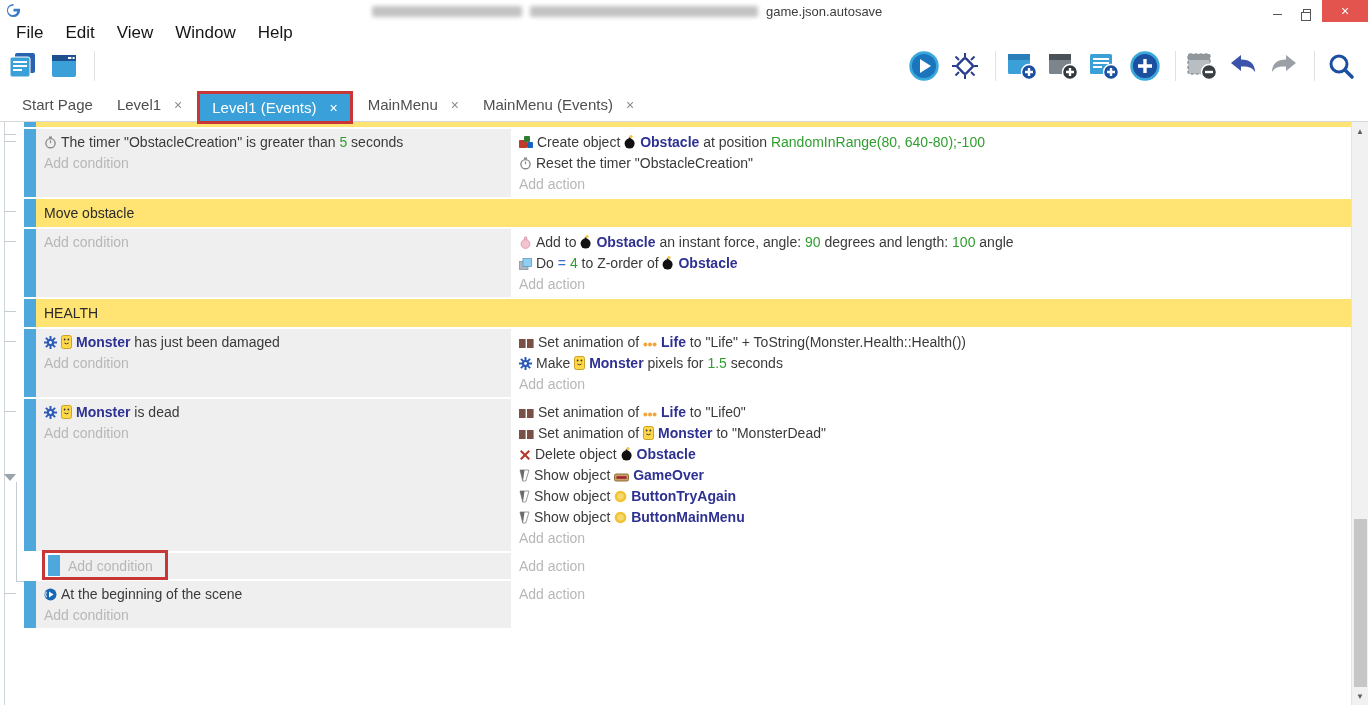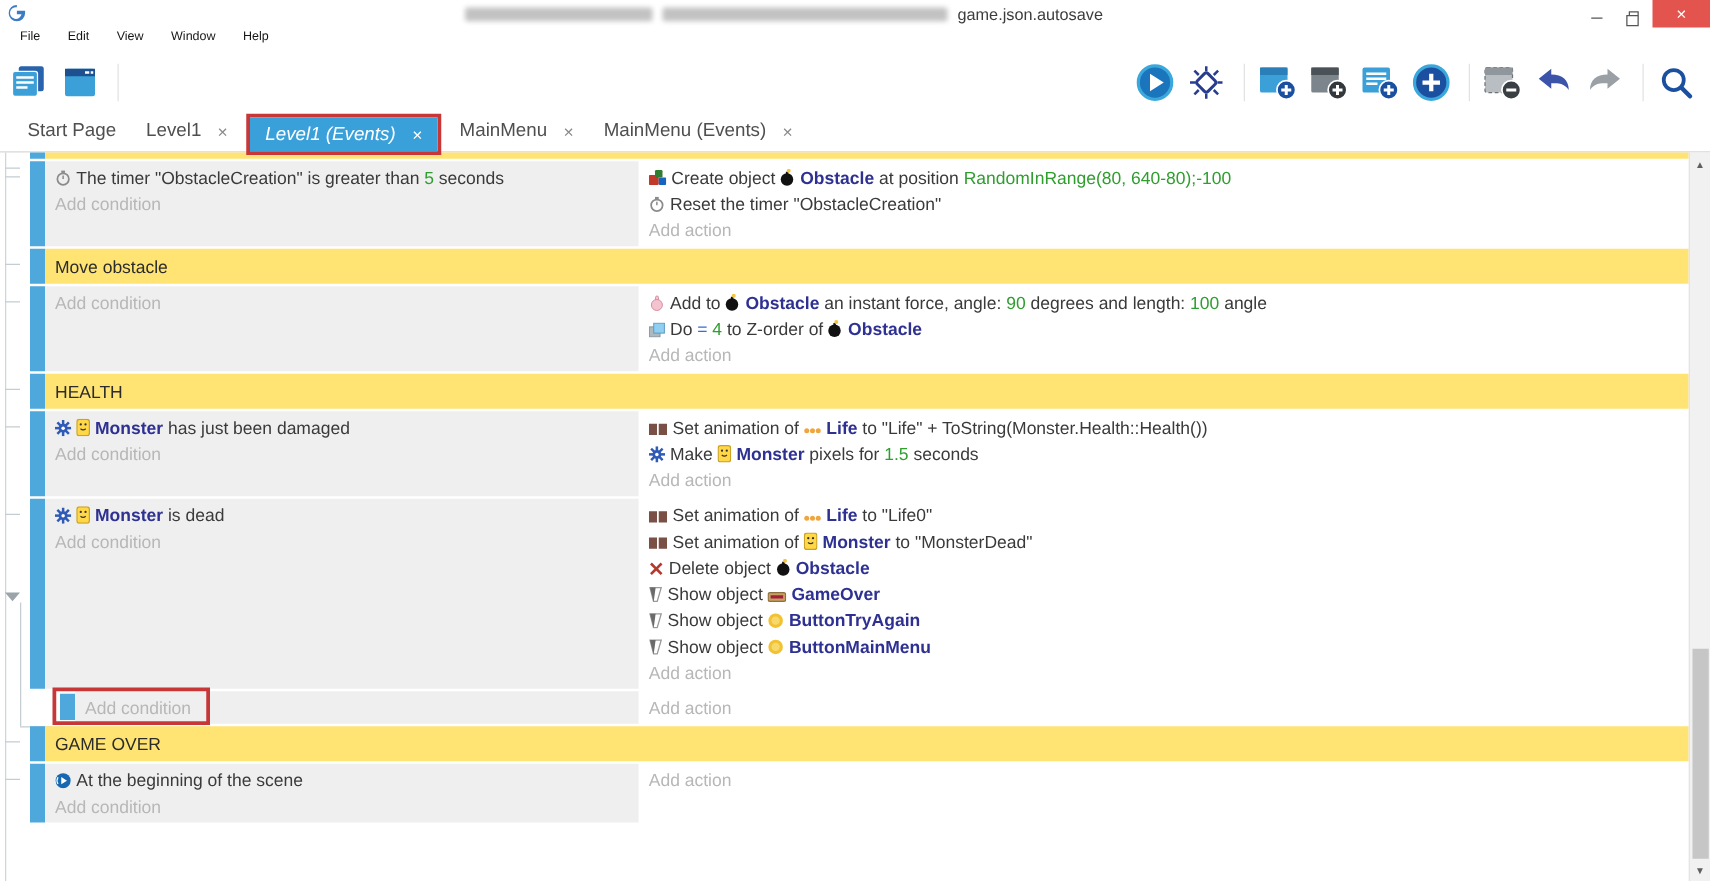--- a/index.html
+++ b/index.html
@@ -17,35 +17,35 @@
   .titletext { position:absolute; left:372px; top:0; height:22px; display:flex; align-items:center; gap:8px; font-size:13px; color:#3c3c3c; }
   .blur { height:11px; background:#c2c2c2; border-radius:2px; filter:blur(2px); }
   .wcontrols { position:absolute; right:0; top:0; height:22px; display:flex; }
   .wbtn { width:30px; height:22px; display:flex; align-items:center; justify-content:center; font-size:13px; color:#444; }
   .wbtn.close-button { width:46px; background:var(--closered); color:#fff; font-size:14px; }
   .min-g { display:inline-block; width:9px; border-bottom:1px solid #555; margin-top:7px; }
   .rg { display:inline-block; width:8px; height:7px; border:1px solid #555; position:relative; margin-top:2px; }
   .rg::before { content:""; position:absolute; left:-3px; top:2px; width:8px; height:7px; border:1px solid #555; background:#fff; }
 
   
-  .menubar { height:22px; display:flex; font-size:10px; color:#151515; padding-left:5px; }
+  .menubar { height:22px; display:flex; align-items:center; font-size:17px; color:#151515; padding-left:5px; }
   .mi { padding:2px 11px 3px 11px; }
 
   
   .toolbar { height:44px; display:flex; align-items:center; justify-content:space-between; padding:0 8px; }
   .tl,.tr { display:flex; align-items:center; gap:7px; }
   .sep { width:1px; height:30px; background:#e2e2e2; margin:0 4px; }
   .tbtn { width:34px; height:34px; display:flex; align-items:center; justify-content:center; }
 
   
   .tabbar { height:33px; display:flex; align-items:center; padding-left:10px; font-size:15px; color:#4f4f4f; position:relative; z-index:5; }
   .tab { display:flex; align-items:center; gap:13px; padding:5px 12px; white-space:nowrap; }
   .tab .x { color:#8a8a8a; font-size:14px; }
   .tab-highlight { border:3px solid var(--hred); position:relative; top:3px; margin:0 3px; background:var(--tabblue); }
-  .tab.active { background:var(--tabblue); color:#fff;font-style:italic; }
+  .tab.active { background:var(--tabblue); color:#fff; }
   .tab.active .x { color:#fff; }
 
   
   .events { position:relative; height:584px; border-top:1px solid #d8d8d8; background:#fff; }
   .spine { position:absolute; left:4px; top:0; bottom:0; width:1px; background:#ccd6db; }
   .rows { margin-left:24px; width:1327px; }
   .row { display:flex; margin-bottom:2px; position:relative; }
   .tick { position:absolute; left:-20px; top:12px; width:12px; height:1px; background:#c4cdd2; }
   .bar { width:12px; background:var(--barblue); flex:none; }
   .glabel { flex:none; width:1315px; background:var(--yellow); padding:4px 0 4px 8px; font-size:14px; color:#2b2b2b; line-height:20px; }
@@ -435,25 +435,20 @@
         <div class="spacer"></div>
         <div class="bar"></div>
         <div class="cond">
           <div class="ph ">Add condition</div>
         </div>
         <div class="act">
           <div class="ph ">Add action</div>
         </div>
         <div class="hl-box"></div>
       </div>
-      <div class="row group">
-        <span class="tick"></span>
-        <div class="bar"></div>
-        <div class="glabel">GAME OVER</div>
-      </div>
       <div class="row event">
         <span class="tick"></span>
         <div class="bar"></div>
         <div class="cond">
           <div class="ins"><span class="ic"><svg width="13" height="13" viewBox="0 0 13 13">
                 <circle cx="6.5" cy="6.5" r="6" fill="#1767b1"></circle>
                 <path d="M5 3.6 L9.6 6.5 L5 9.4 Z" fill="#fff"></path>
                 <path d="M2.4 3.8 A5.2 5.2 0 0 0 2.4 9.2" stroke="#fff" fill="none"></path>
               </svg></span><span>At the beginning of the scene</span></div>
           <div class="ph ">Add condition</div>

